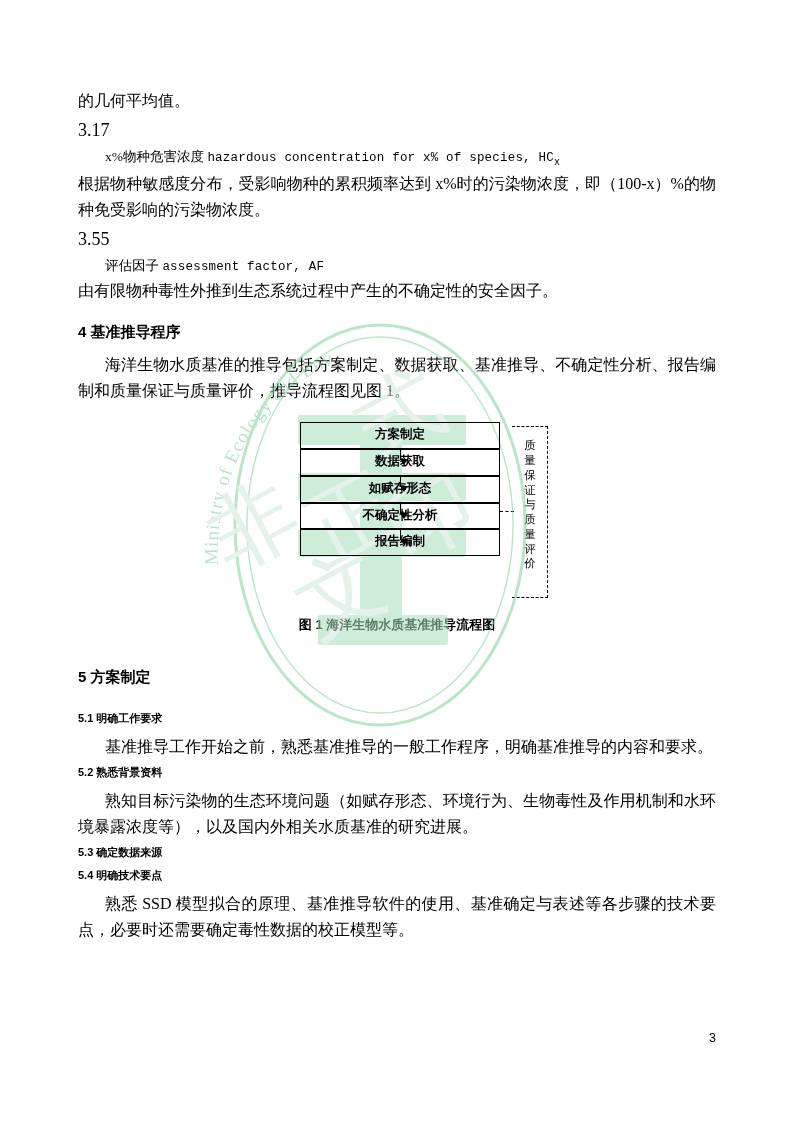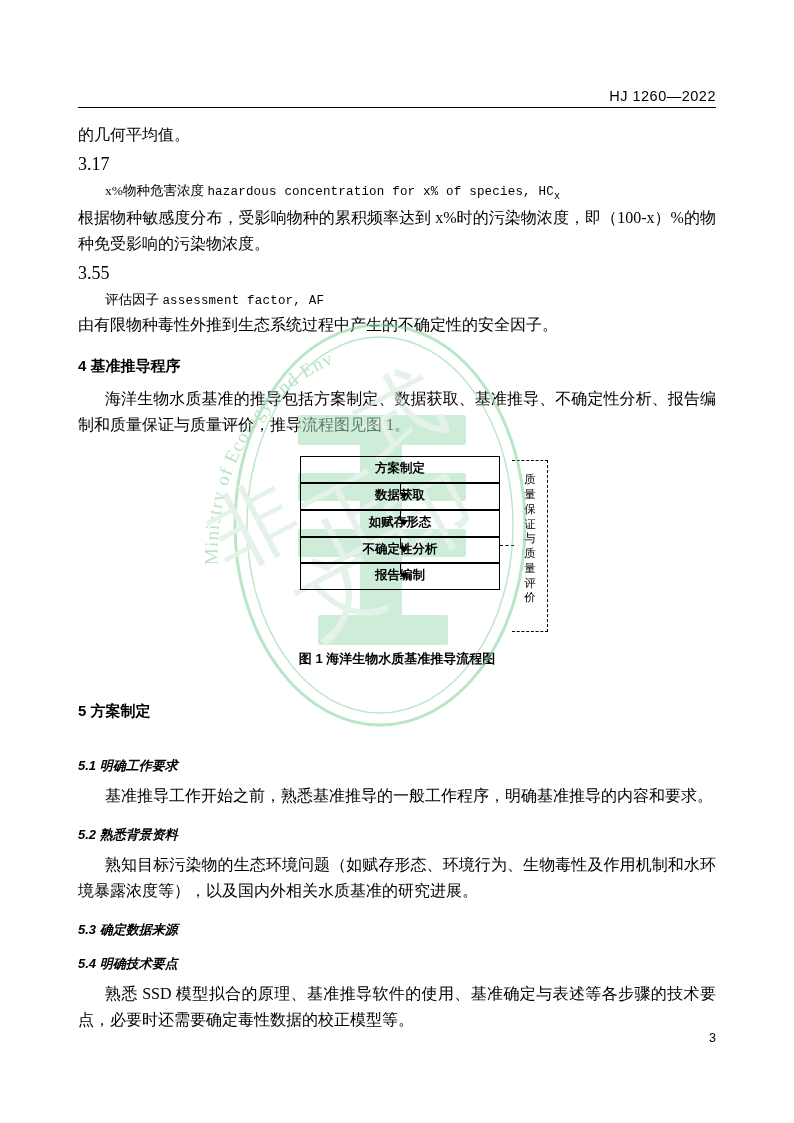--- a/index.html
+++ b/index.html
@@ -60,23 +60,22 @@
   .sub { font-size: 10px; vertical-align: sub; }
   .h-section {
     font-family: "Liberation Sans", sans-serif;
     font-weight: bold;
     font-size: 15px;
     margin: 18px 0 10px 0;
   }
   .h-sub {
     font-family: "Liberation Sans", sans-serif;
     font-weight: bold;
-    font-size: 13px;
-    margin: 16px 0 8px 0;
-    font-style: italic;
+    font-size: 11px;
+    margin: 4px 0 8px 0;
   }
   .gap-sm { height: 10px; }
   .gap-md { height: 16px; }
 
   
   .figure-wrap {
     position: relative;
     margin: 18px 0 4px 0;
     height: 190px;
   }
@@ -204,21 +203,20 @@
           <text x="235" y="150">式</text>
           <text x="100" y="280">文</text>
           <text x="215" y="255">印</text>
         </g>
       </g>
     </svg>
   </div>
 
   <div class="content">
 
-    <div class="header">HJ 1260—2022</div>
 
     <p class="p">的几何平均值。</p>
 
     <p class="clause-num">3.17</p>
     <p class="term-line">
       <span>x%物种危害浓度</span>
       <span class="mono"><span>hazardous concentration for x% of species, HC</span><span class="sub">x</span></span>
     </p>
     <p class="p">根据物种敏感度分布，受影响物种的累积频率达到 x%时的污染物浓度，即（100-x）%的物种免受影响的污染物浓度。</p>
 

